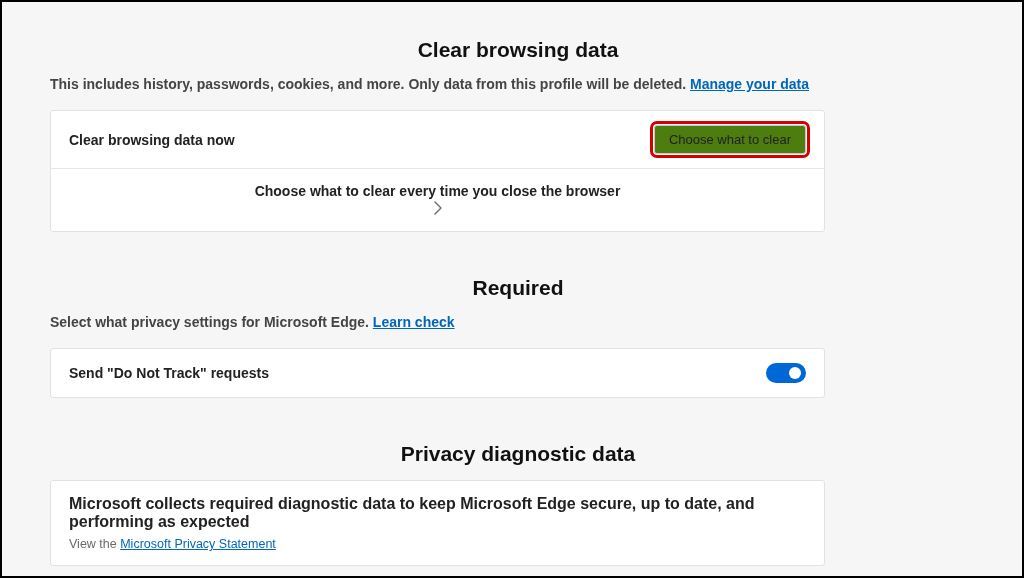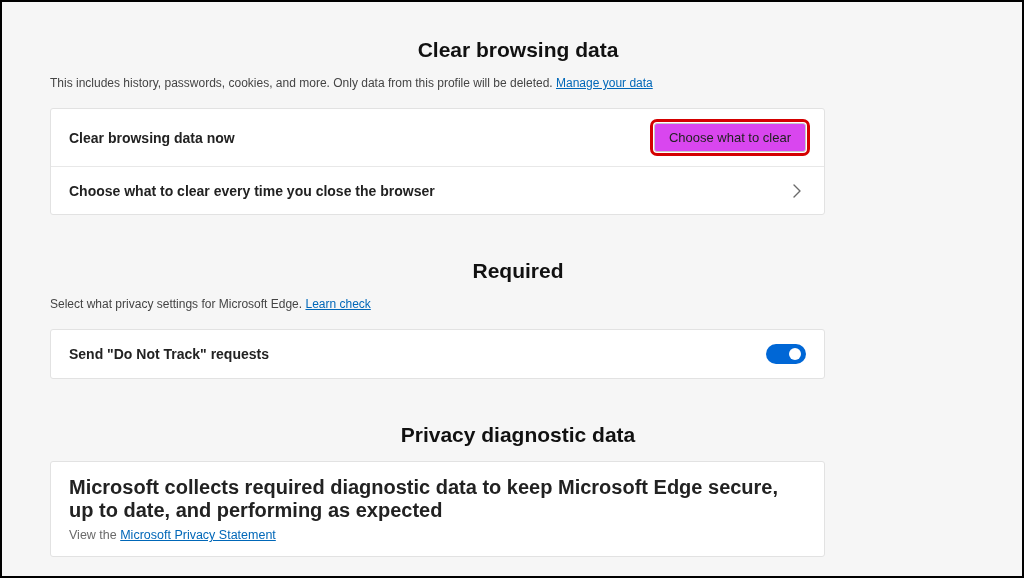--- a/index.html
+++ b/index.html
@@ -18,23 +18,24 @@
   }
   .section { margin-bottom: 44px; }
   .section-title {
     font-size: 21px;
     font-weight: 600;
     margin-bottom: 14px;
     color: #111;
     text-align: center;
   }
   .section-desc {
-    font-size: 12px;
+    font-size: 14px;
     color: #444;
     margin-bottom: 18px;
+    font-weight: bold;
   }
   .link {
     color: #0067b8;
     text-decoration: underline;
     cursor: pointer;
   }
   .card {
     background: #fff;
     border: 1px solid #e2e2e2;
     border-radius: 3px;
@@ -44,25 +45,25 @@
   .row {
     display: flex;
     align-items: center;
     justify-content: space-between;
     padding: 14px 18px;
     font-size: 14px;
     font-weight: 600;
     color: #222;
     min-height: 48px;
   }
-  .row + .row { border-top: 1px solid #e8e8e8; }
+  .row + .row { border-top: 1px solid #e8e8e8; flex-direction: column; }
   .row-label { font-weight: 600; }
   .btn {
     border: 1px solid #c8c8c8;
-    background: #d946ef;
+    background: #4d7c0f;
     border-radius: 3px;
     font-size: 13px;
     padding: 6px 14px;
     font-family: inherit;
     color: #222;
     cursor: pointer;
   }
   .btn-highlight {
     outline: 3px solid #d40000;
     outline-offset: 1px;
@@ -94,21 +95,21 @@
   .subnote {
     font-size: 12.5px;
     color: #6a6a6a;
     margin-top: 6px;
     font-weight: 400;
   }
   .card .info-row {
     padding: 14px 18px;
   }
   .info-row .title {
-    font-size: 20px;
+    font-size: 16px;
     font-weight: 600;
     color: #222;
   }
 </style>
 </head>
 <body>
 
 <div class="page">
 
   <div class="section">

